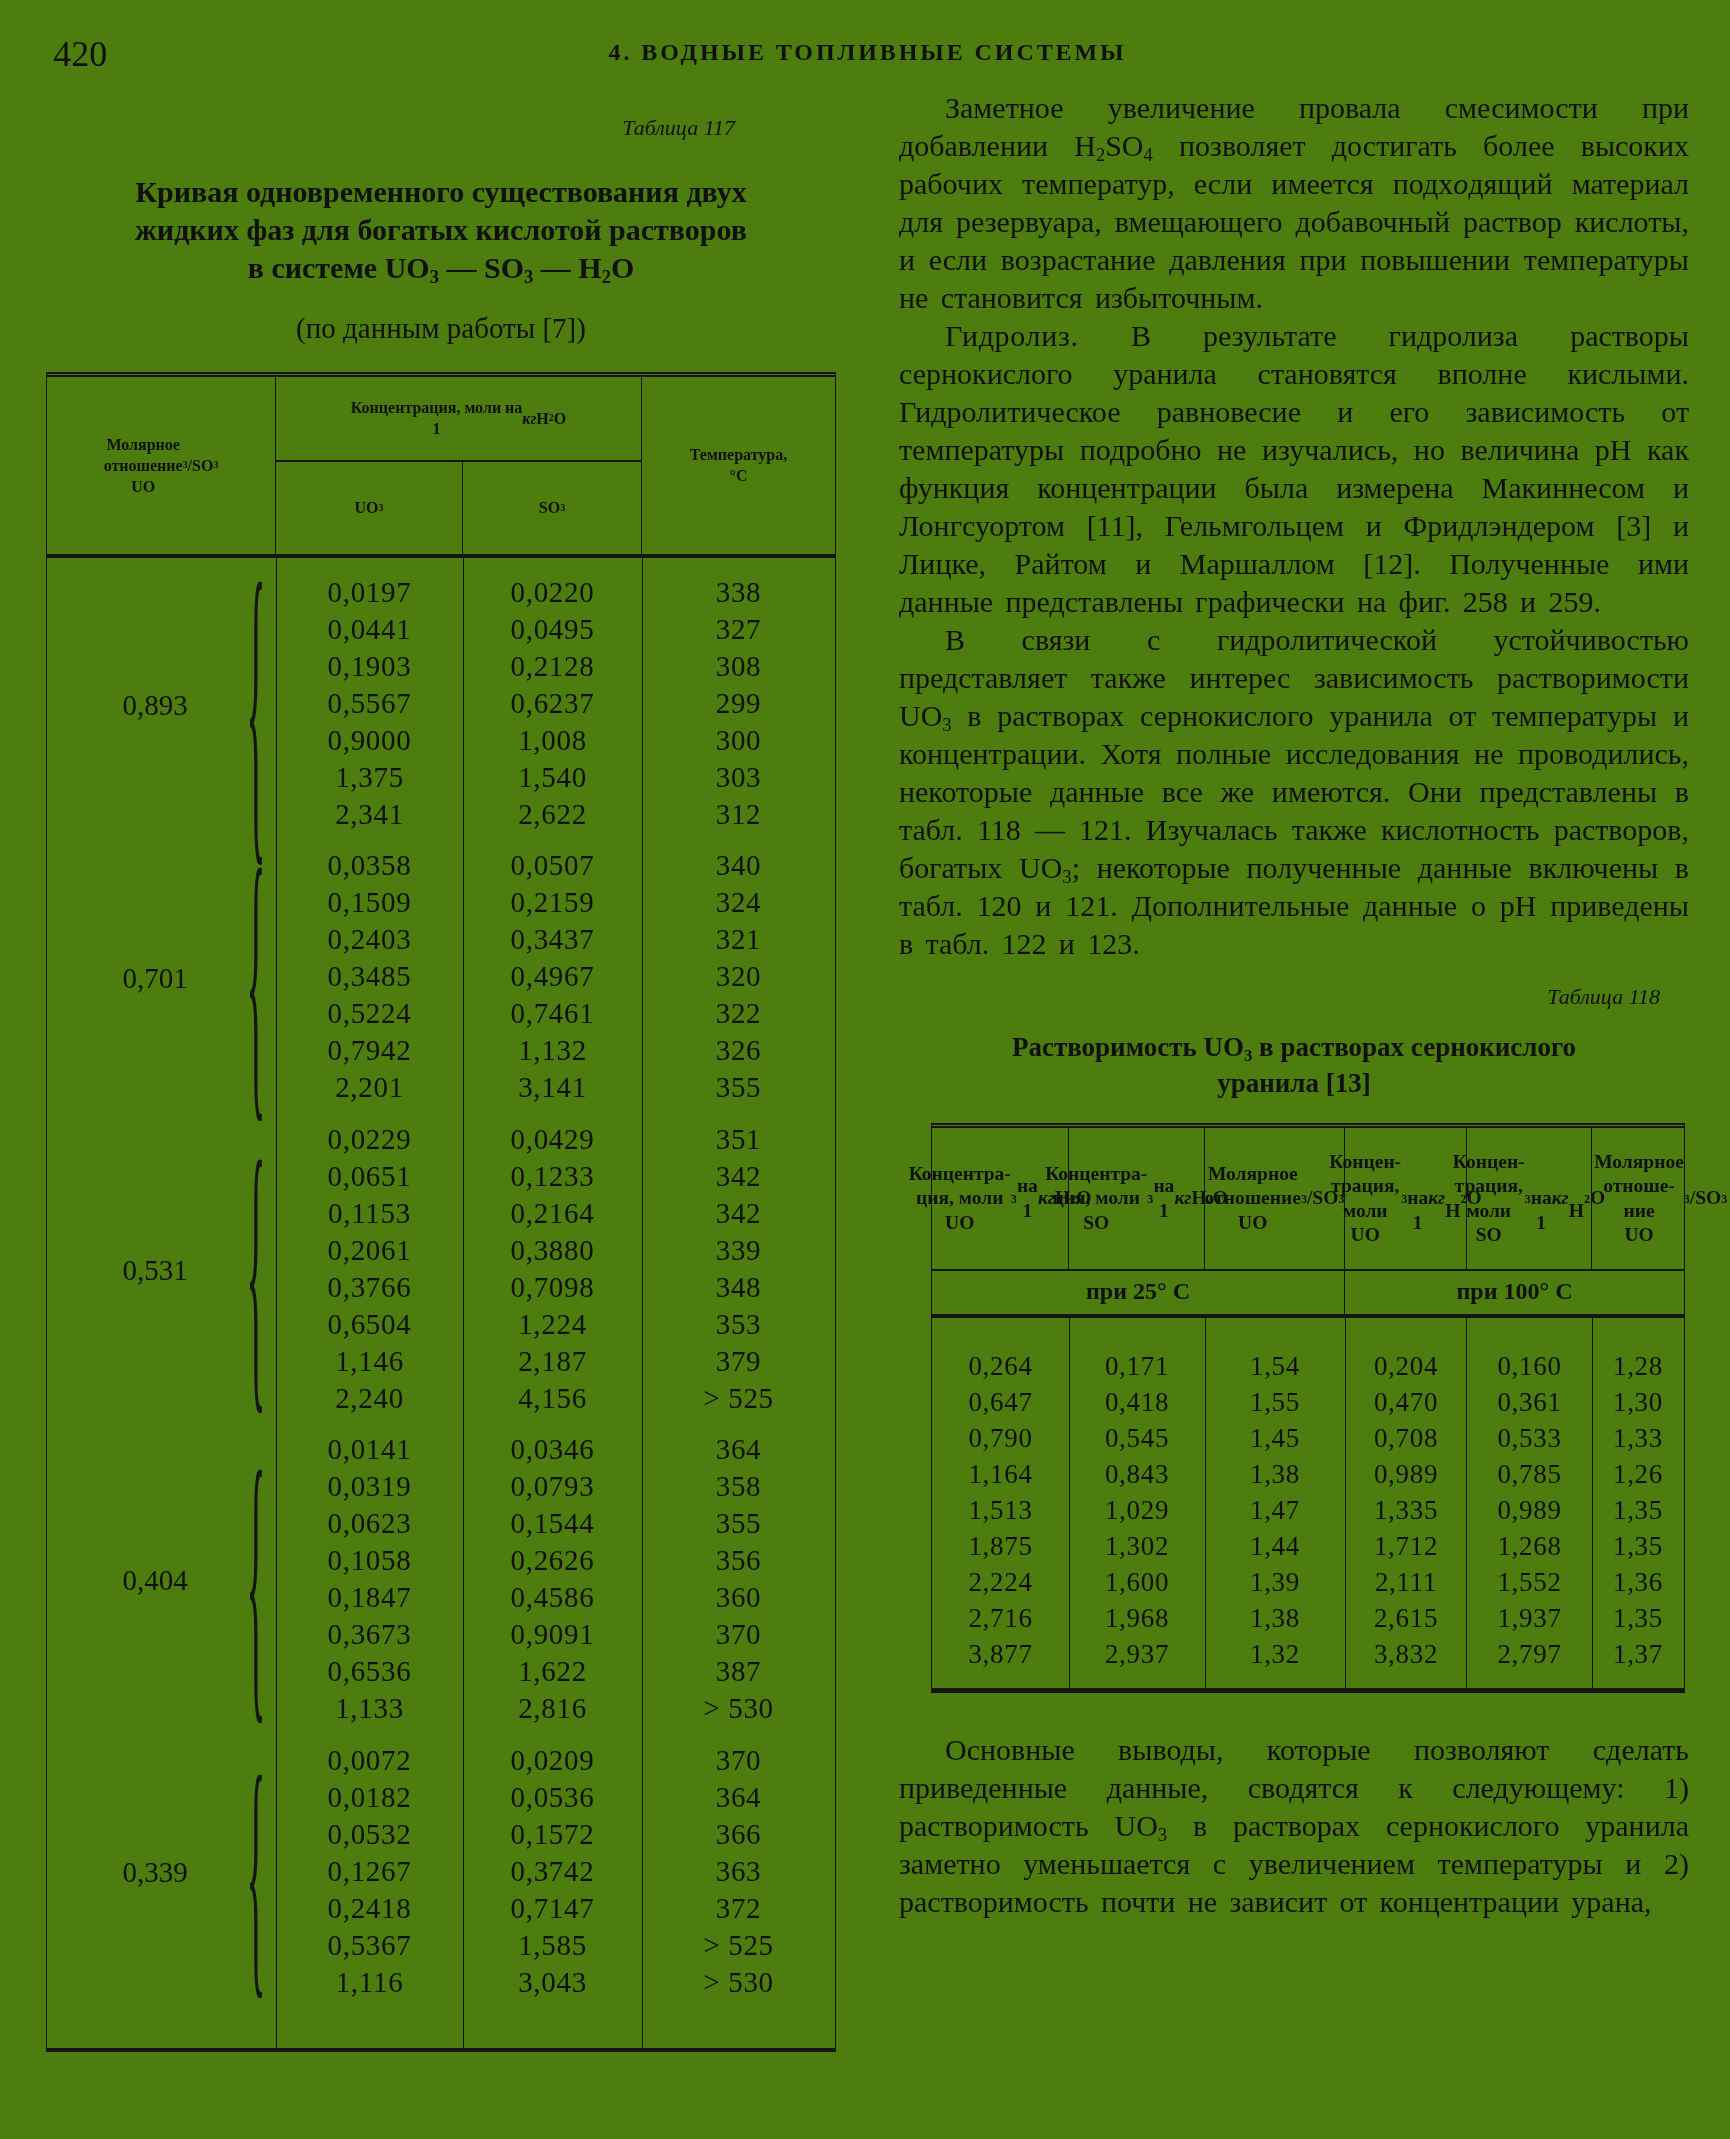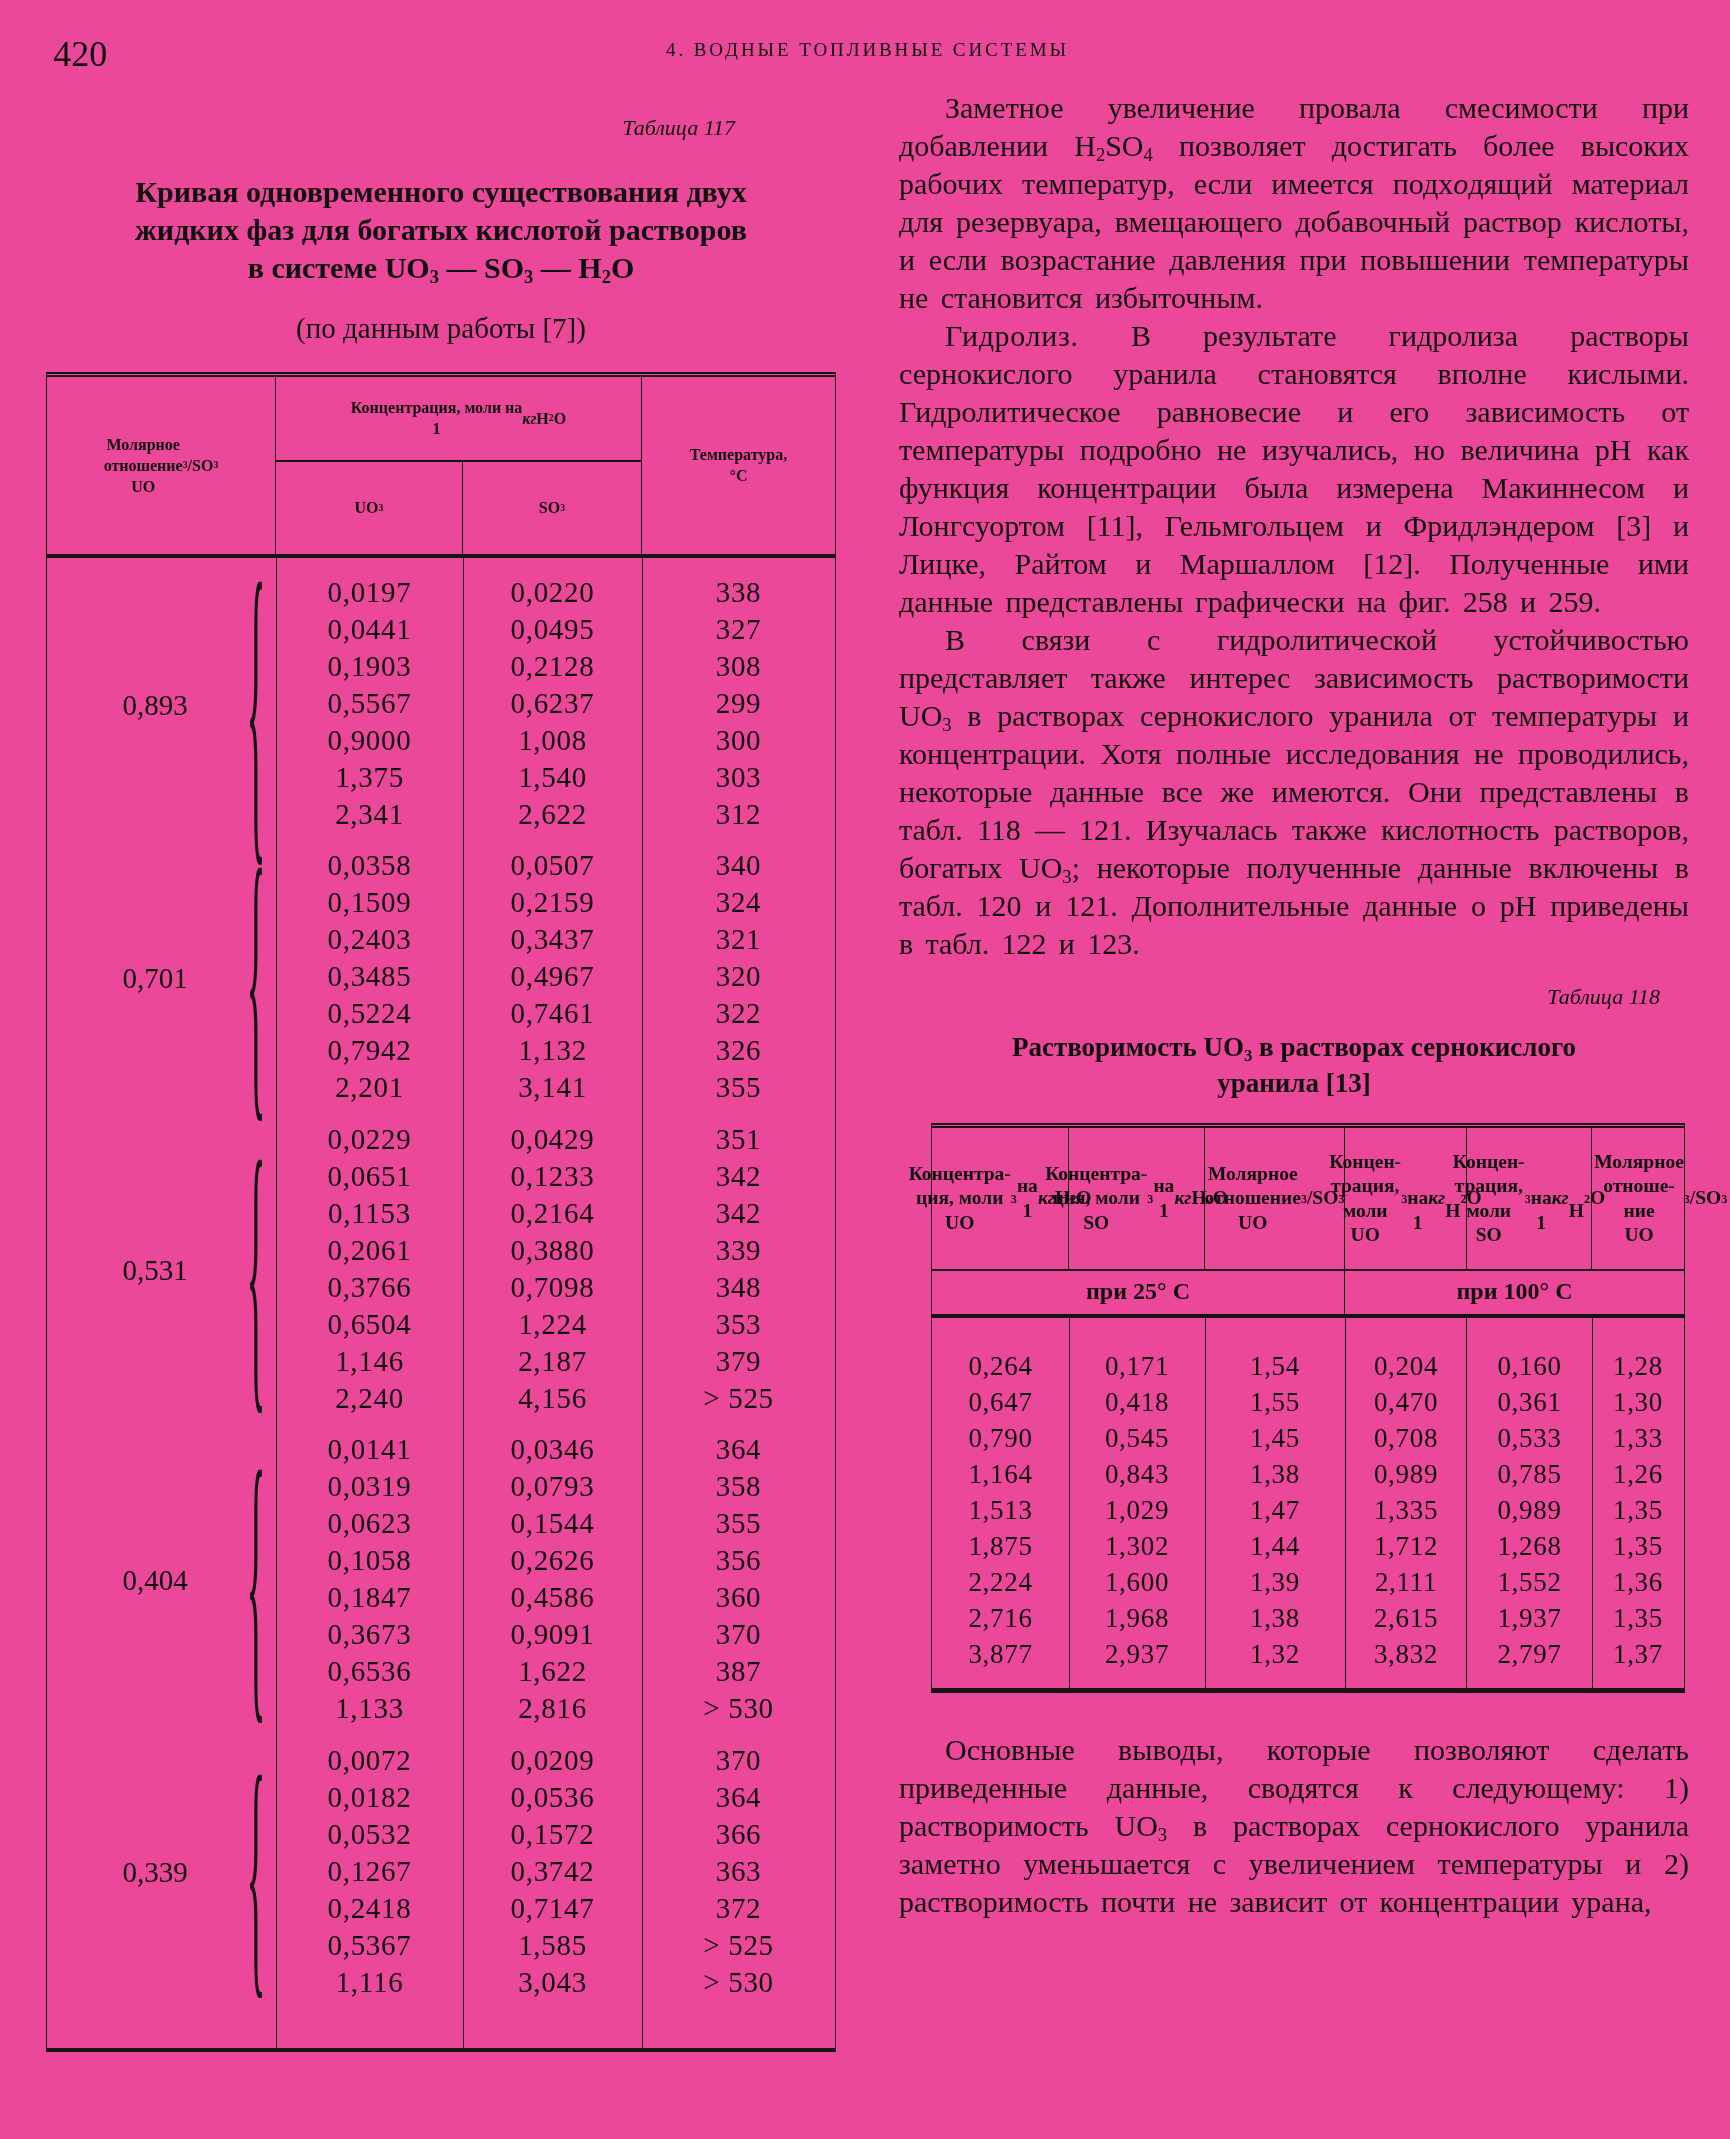--- a/index.html
+++ b/index.html
@@ -1,33 +1,33 @@
 <!DOCTYPE html>
 <html lang="ru" style="font-size:11.5px"><head>
 <meta charset="utf-8">
 <style>
   html,body{margin:0;padding:0;background:#e8e8e6;}
   .page{
     position:relative;
     width:1731px;height:2140px;
     box-sizing:border-box;
-    background:#ec4899;
+    background:#4d7c0f;
     color:#101010;
     font-family:"Liberation Serif","DejaVu Serif",serif;
     padding:33px 42px 0 46px;
     overflow:hidden;
   }
   sub{font-size:0.62em;vertical-align:-0.28em;line-height:0;}
   i{font-style:italic;}
 
   
   .runheader{position:relative;height:50px;}
   .pageno{position:absolute;left:7.2px;top:0;font-size:36px;}
   .runhead{position:absolute;left:50%;top:5.8px;transform:translateX(-50%);
-    font-weight:400;font-size:19px;letter-spacing:2.9px;white-space:nowrap;}
+    font-weight:700;font-size:24px;letter-spacing:2.9px;white-space:nowrap;}
 
   
   .cols{display:flex;gap:63px;align-items:flex-start;}
   .col-left{width:790px;flex:none;}
   .col-right{flex:1;min-width:0;padding-top:4.3px;}
 
   
   .tbl-label{font-style:italic;font-size:22px;text-align:right;}
   .t117-label{margin-top:32px;padding-right:101px;}
   .t117-title{font-weight:700;font-size:30px;line-height:1.27;text-align:center;margin:32px 0 0;}

